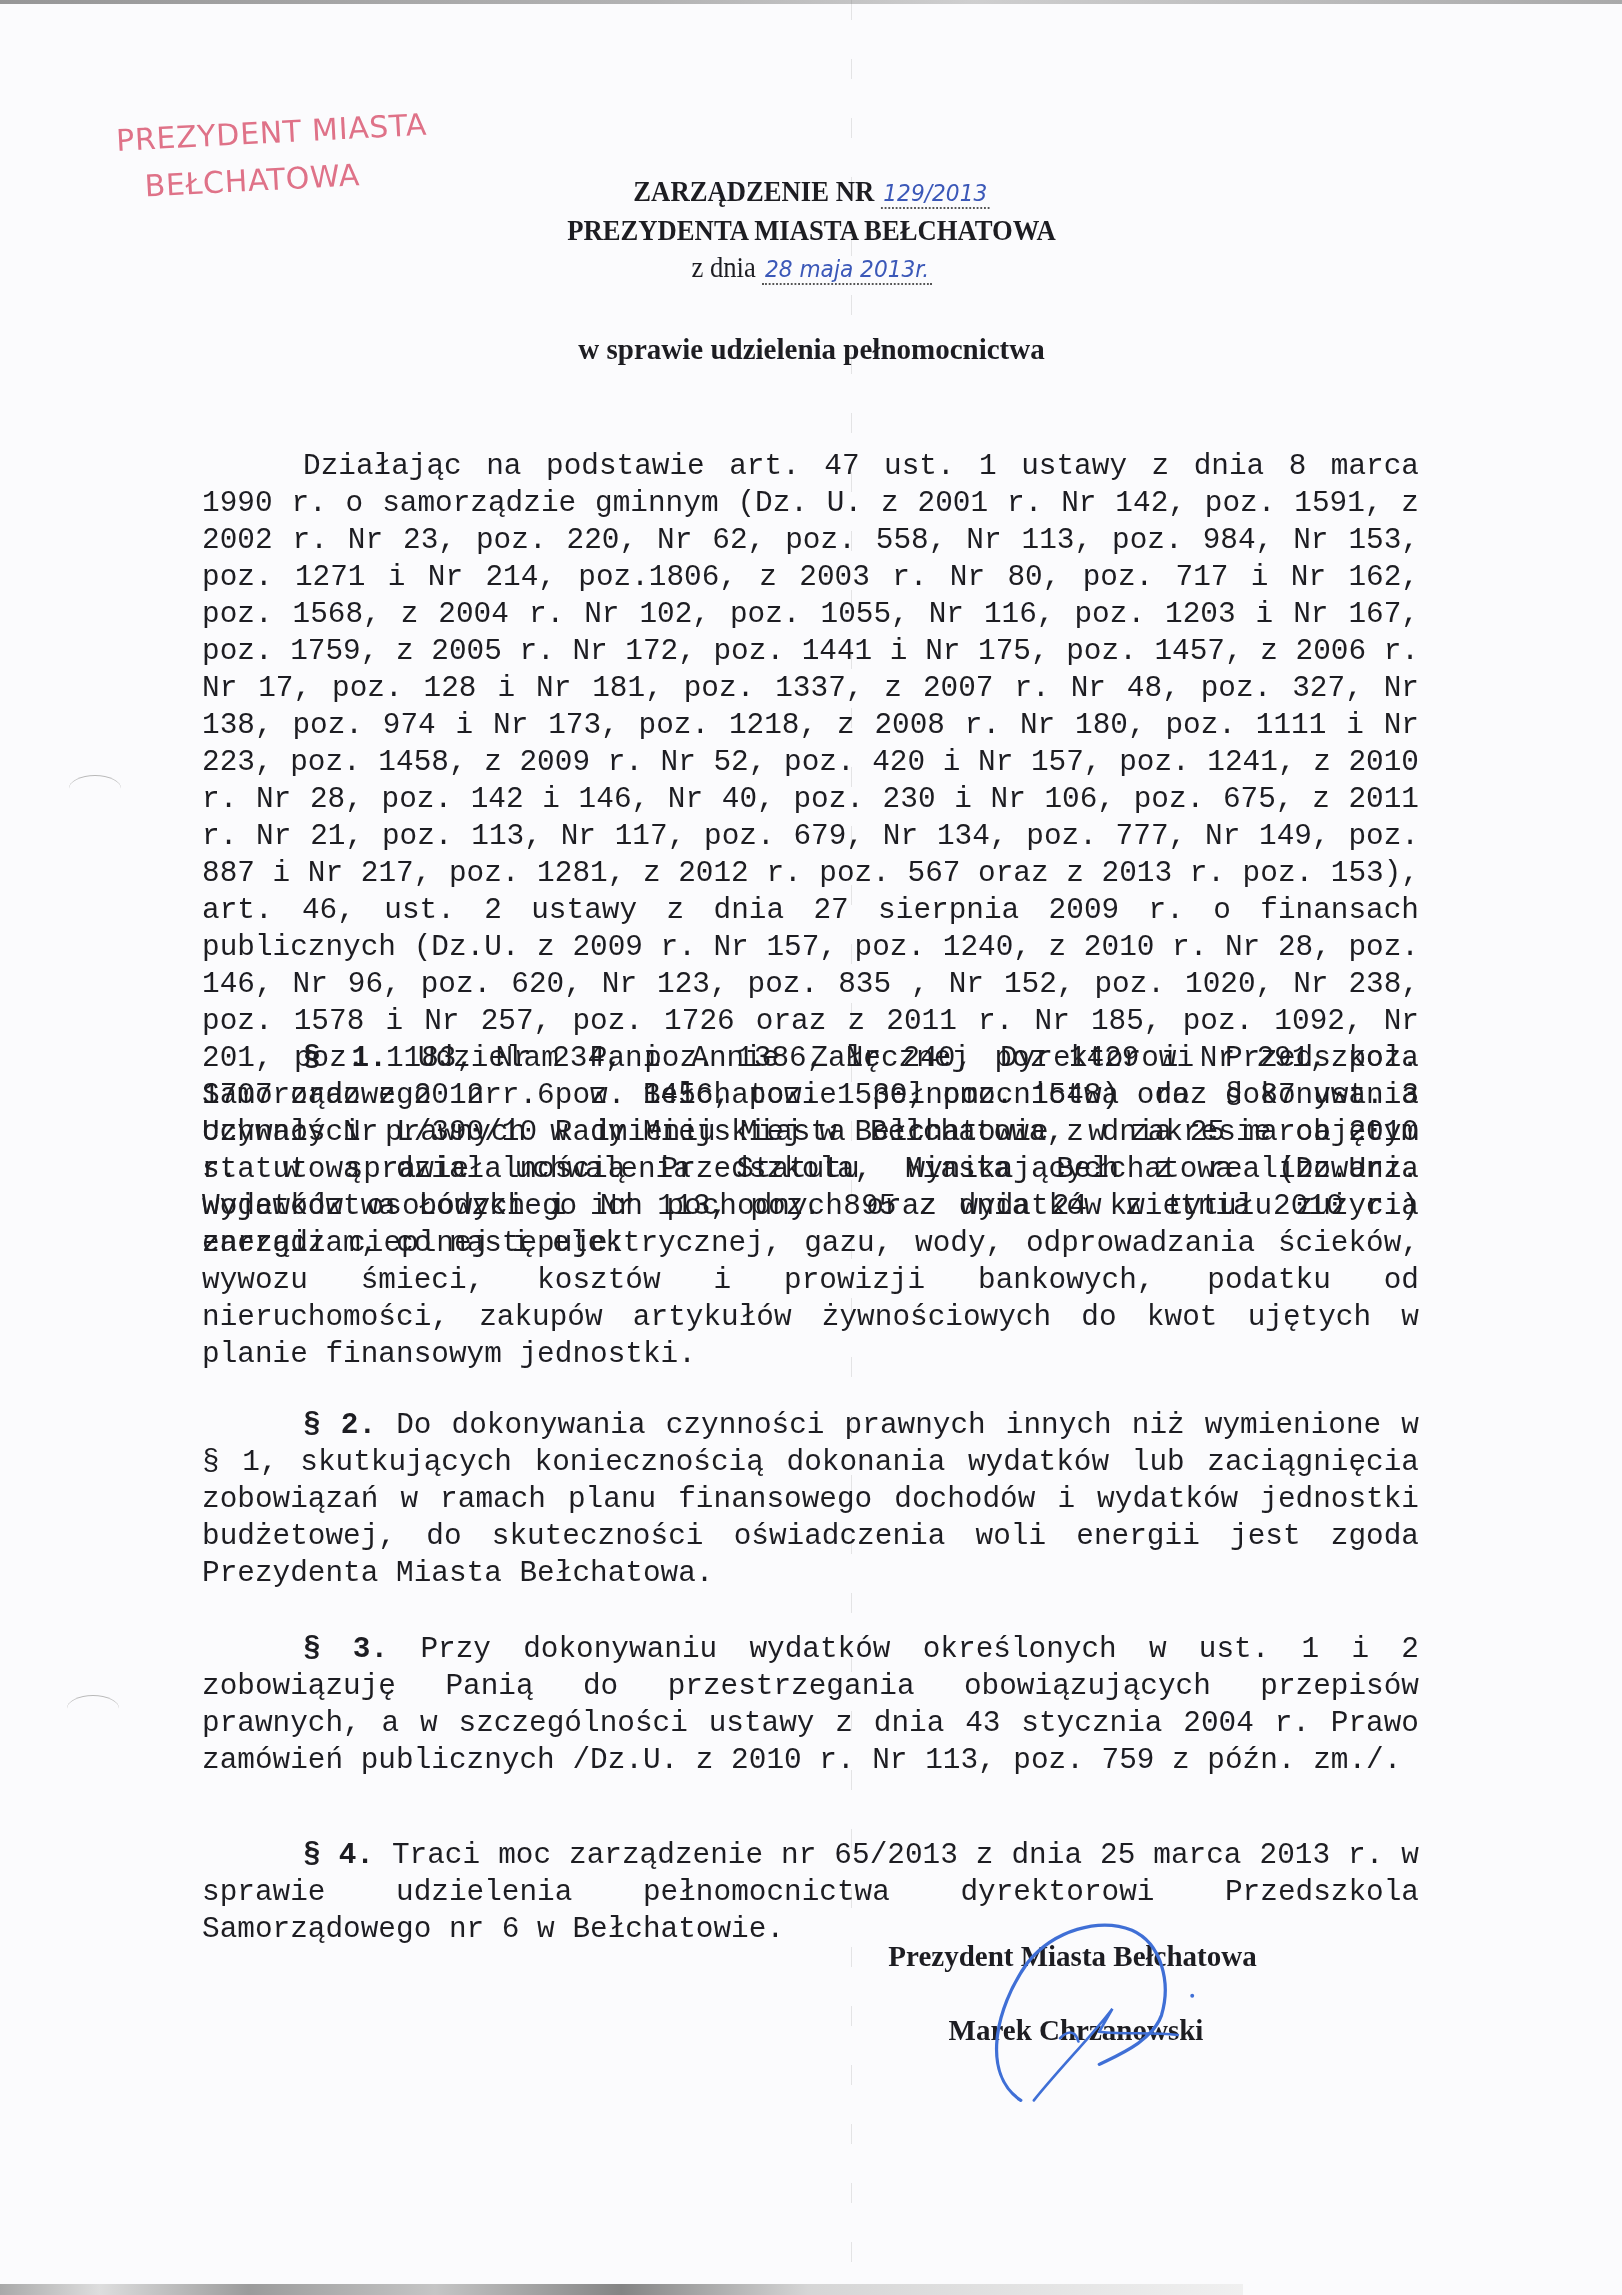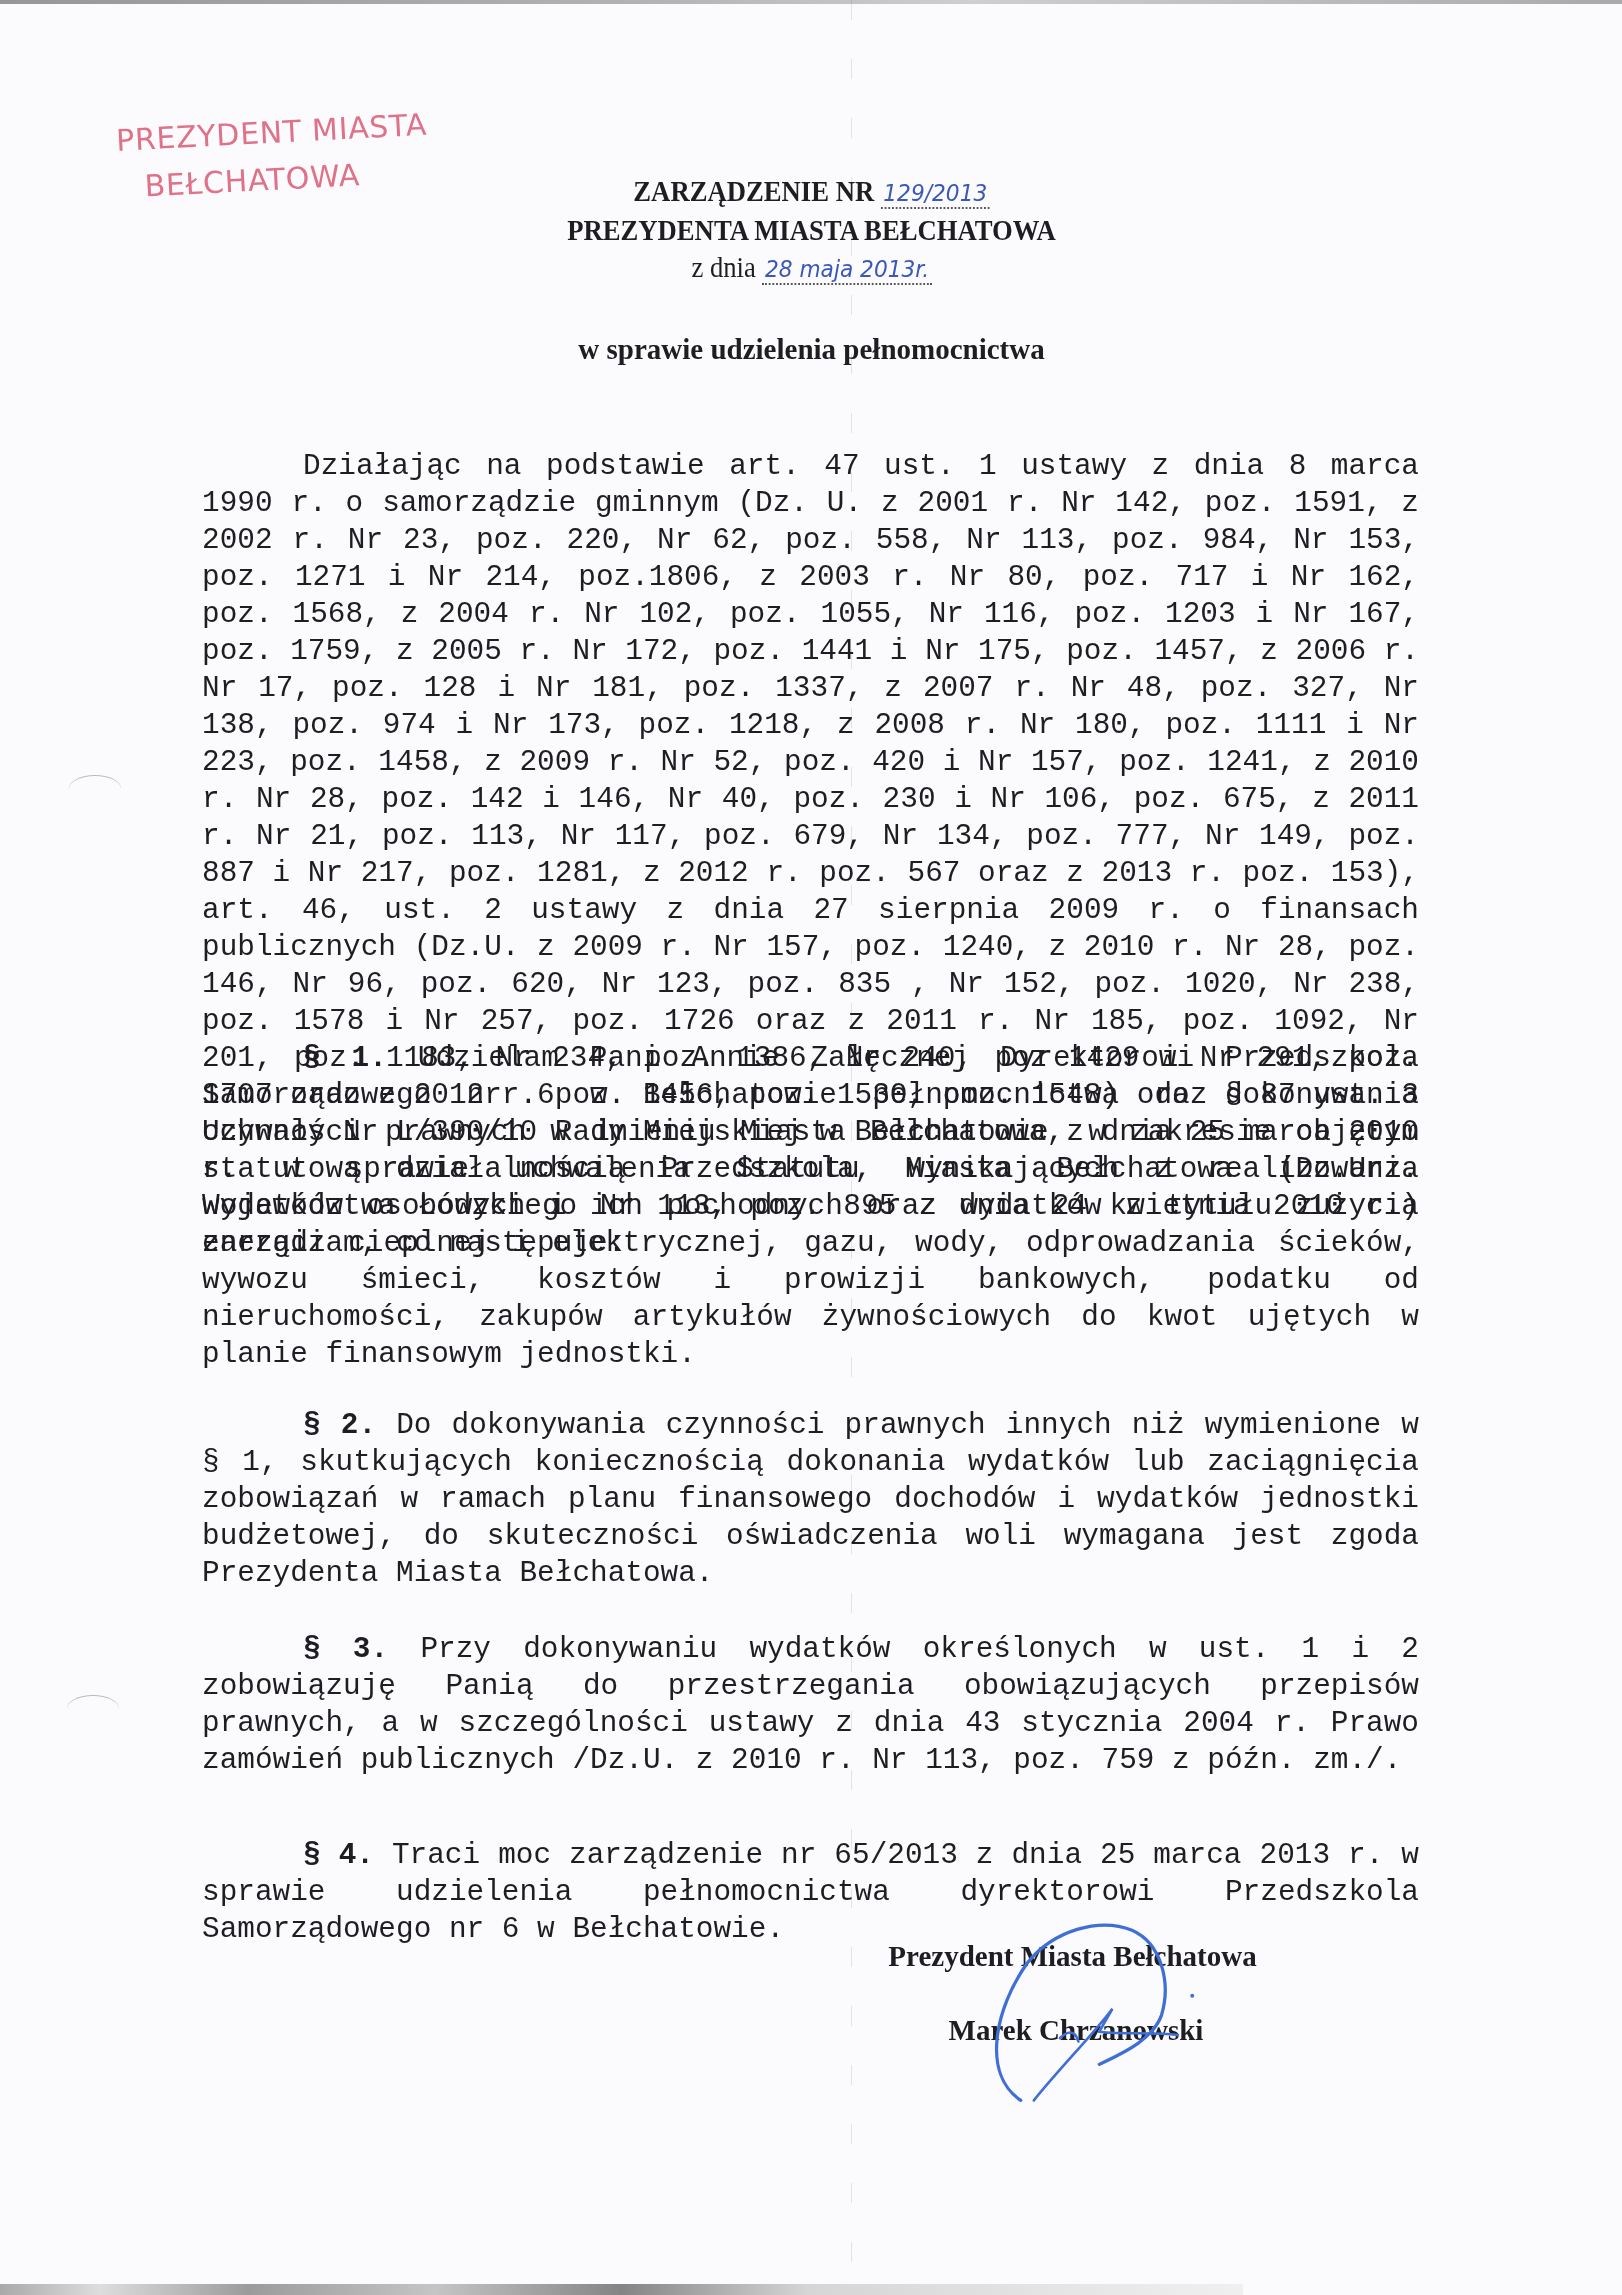--- a/index.html
+++ b/index.html
@@ -147,21 +147,21 @@
 
 <div class="body-text preamble">
   <p>Działając na podstawie art. 47 ust. 1 ustawy z dnia 8 marca 1990 r. o samorządzie gminnym (Dz. U. z 2001 r. Nr 142, poz. 1591, z 2002 r. Nr 23, poz. 220, Nr 62, poz. 558, Nr 113, poz. 984, Nr 153, poz. 1271 i Nr 214, poz.1806, z 2003 r. Nr 80, poz. 717 i Nr 162, poz. 1568, z 2004 r. Nr 102, poz. 1055, Nr 116, poz. 1203 i Nr 167, poz. 1759, z 2005 r. Nr 172, poz. 1441 i Nr 175, poz. 1457, z 2006 r. Nr 17, poz. 128 i Nr 181, poz. 1337, z 2007 r. Nr 48, poz. 327, Nr 138, poz. 974 i Nr 173, poz. 1218, z 2008 r. Nr 180, poz. 1111 i Nr 223, poz. 1458, z 2009 r. Nr 52, poz. 420 i Nr 157, poz. 1241, z 2010 r. Nr 28, poz. 142 i 146, Nr 40, poz. 230 i Nr 106, poz. 675, z 2011 r. Nr 21, poz. 113, Nr 117, poz. 679, Nr 134, poz. 777, Nr 149, poz. 887 i Nr 217, poz. 1281, z 2012 r. poz. 567 oraz z 2013 r. poz. 153), art. 46, ust. 2 ustawy z dnia 27 sierpnia 2009 r. o finansach publicznych (Dz.U. z 2009 r. Nr 157, poz. 1240, z 2010 r. Nr 28, poz. 146, Nr 96, poz. 620, Nr 123, poz. 835 , Nr 152, poz. 1020, Nr 238, poz. 1578 i Nr 257, poz. 1726 oraz z 2011 r. Nr 185, poz. 1092, Nr 201, poz. 1183, Nr 234, poz. 1386, Nr 240, poz 1429 i Nr 291, poz. 1707 oraz z 2012 r. poz. 1456, poz. 1530, poz. 1548) oraz § 87 ust. 3 Uchwały Nr L/390/10 Rady Miejskiej w Bełchatowie z dnia 25 marca 2010 r. w sprawie uchwalenia Statutu Miasta Bełchatowa (Dz.Urz. Województwa Łódzkiego Nr 113, poz. 895 z dnia 24 kwietnia 2010 r.) zarządzam, co następuje:</p>
 </div>
 
 <div class="body-text par1">
   <p><span class="sec">§ 1.</span> <span>Udzielam Pani Annie Załęcznej Dyrektorowi Przedszkola Samorządowego nr 6 w Bełchatowie pełnomocnictwa do dokonywania czynności prawnych w imieniu Miasta Bełchatowa, w zakresie objętym statutową działalnością Przedszkola, wynikających z realizowania wydatków osobowych i ich pochodnych oraz wydatków z tytułu zużycia energii cieplnej i elektrycznej, gazu, wody, odprowadzania ścieków, wywozu śmieci, kosztów i prowizji bankowych, podatku od nieruchomości, zakupów artykułów żywnościowych do kwot ujętych w planie finansowym jednostki.</span></p>
 </div>
 
 <div class="body-text par2">
-  <p><span class="sec">§ 2.</span> <span>Do dokonywania czynności prawnych innych niż wymienione w § 1, skutkujących koniecznością dokonania wydatków lub zaciągnięcia zobowiązań w ramach planu finansowego dochodów i wydatków jednostki budżetowej, do skuteczności oświadczenia woli wymagana jest zgoda Prezydenta Miasta Bełchatowa.</span></p>
+  <p><span class="sec">§ 2.</span> <span>Do dokonywania czynności prawnych innych niż wymienione w § 1, skutkujących koniecznością dokonania wydatków lub zaciągnięcia zobowiązań w ramach planu finansowego dochodów i wydatków jednostki budżetowej, do skuteczności oświadczenia woli energii jest zgoda Prezydenta Miasta Bełchatowa.</span></p>
 </div>
 
 <div class="body-text par3">
   <p><span class="sec">§ 3.</span> <span>Przy dokonywaniu wydatków określonych w ust. 1 i 2 zobowiązuję Panią do przestrzegania obowiązujących przepisów prawnych, a w szczególności ustawy z dnia 43 stycznia 2004 r. Prawo zamówień publicznych /Dz.U. z 2010 r. Nr 113, poz. 759 z późn. zm./.</span></p>
 </div>
 
 <div class="body-text par4">
   <p><span class="sec">§ 4.</span> <span>Traci moc zarządzenie nr 65/2013 z dnia 25 marca 2013 r. w sprawie udzielenia pełnomocnictwa dyrektorowi Przedszkola Samorządowego nr 6 w Bełchatowie.</span></p>
 </div>
 

